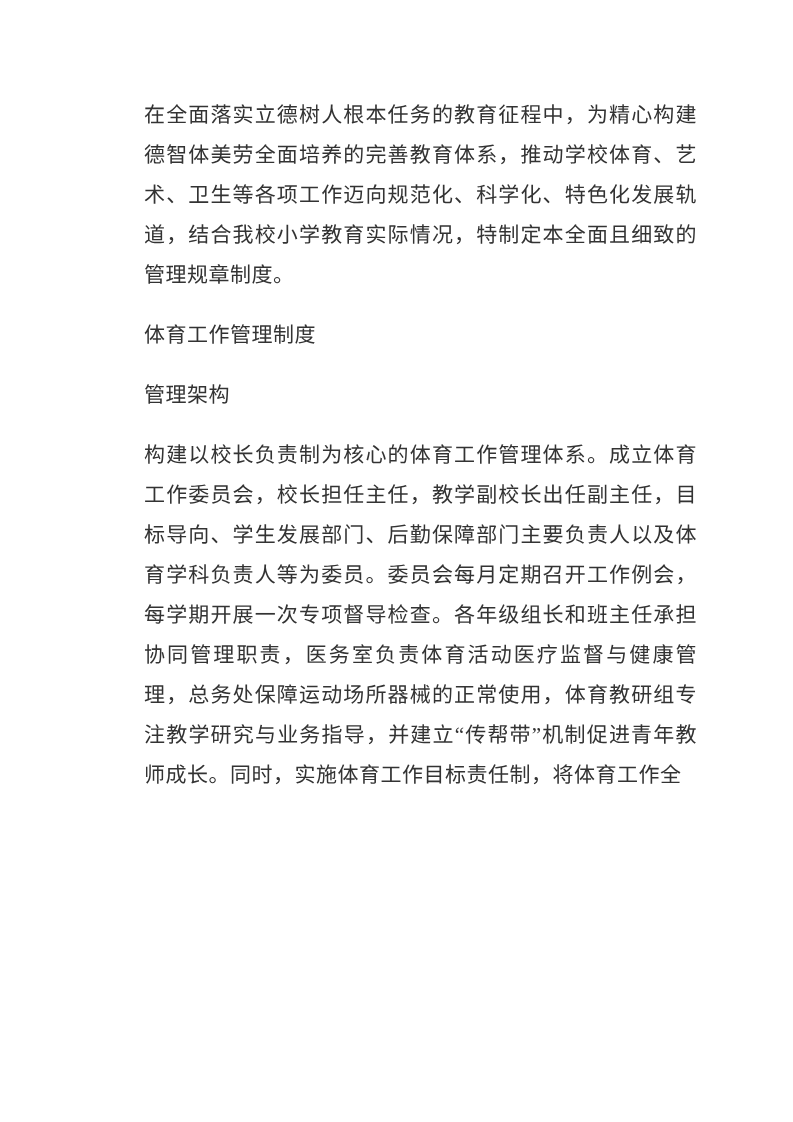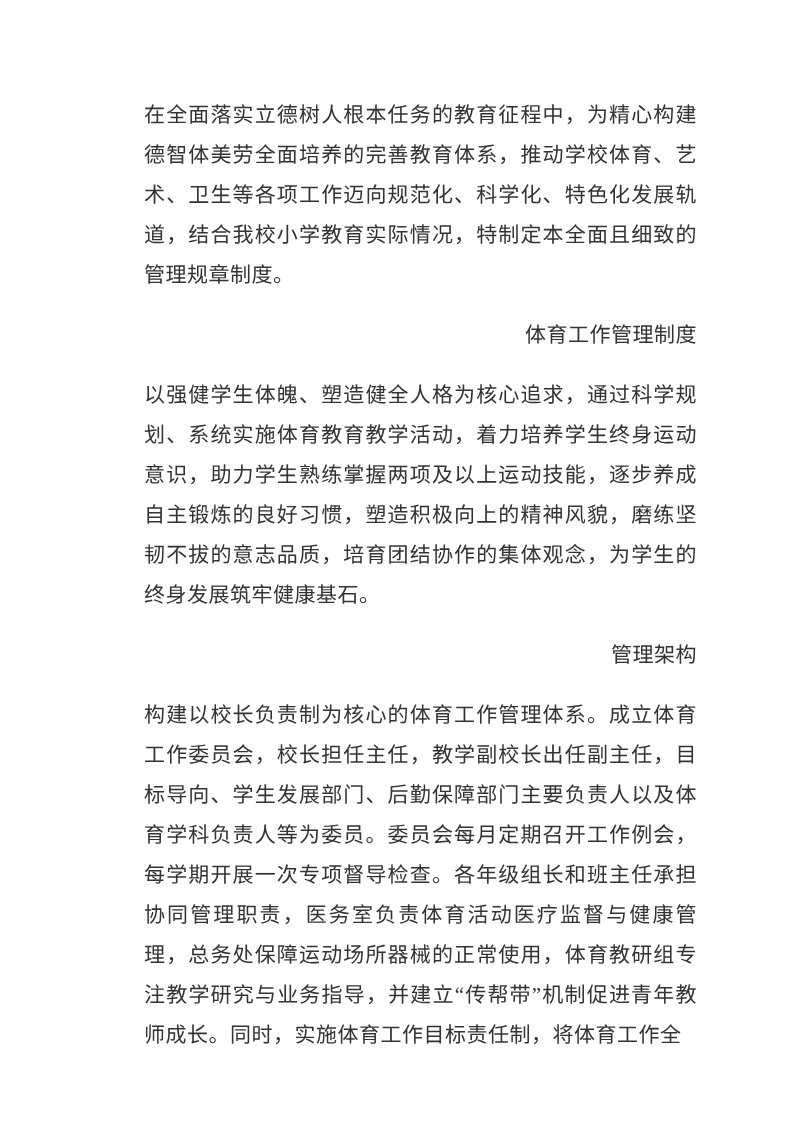--- a/index.html
+++ b/index.html
@@ -32,33 +32,32 @@
     margin: 0 0 20px 0;
     font-family: "Liberation Serif", "DejaVu Serif", serif;
     font-size: 21px;
     line-height: 40px;
     color: #333333;
     text-align: justify;
     letter-spacing: 0.5px;
     word-break: break-all;
   }
   .heading {
-    text-align: right;
+    text-align: left;
     font-family: Liberation Serif, serif;
   }
 </style>
 </head>
 <body>
 
 <div class="page">
   <div class="content">
     <p class="para">在全面落实立德树人根本任务的教育征程中，为精心构建德智体美劳全面培养的完善教育体系，推动学校体育、艺术、卫生等各项工作迈向规范化、科学化、特色化发展轨道，结合我校小学教育实际情况，特制定本全面且细致的管理规章制度。</p>
 
     <p class="para heading">体育工作管理制度</p>
 
 
-    <p class="para">以强健学生体魄、塑造健全人格为核心追求，通过科学规划、系统实施体育教育教学活动，着力培养学生终身运动意识，助力学生熟练掌握两项及以上运动技能，逐步养成自主锻炼的良好习惯，塑造积极向上的精神风貌，磨练坚韧不拔的意志品质，培育团结协作的集体观念，为学生的终身发展筑牢健康基石。</p>
 
     <p class="para heading">管理架构</p>
 
     <p class="para">构建以校长负责制为核心的体育工作管理体系。成立体育工作委员会，校长担任主任，教学副校长出任副主任，目标导向、学生发展部门、后勤保障部门主要负责人以及体育学科负责人等为委员。委员会每月定期召开工作例会，每学期开展一次专项督导检查。各年级组长和班主任承担协同管理职责，医务室负责体育活动医疗监督与健康管理，总务处保障运动场所器械的正常使用，体育教研组专注教学研究与业务指导，并建立“传帮带”机制促进青年教师成长。同时，实施体育工作目标责任制，将体育工作全</p>
   </div>
 </div>
 
 </body></html>

